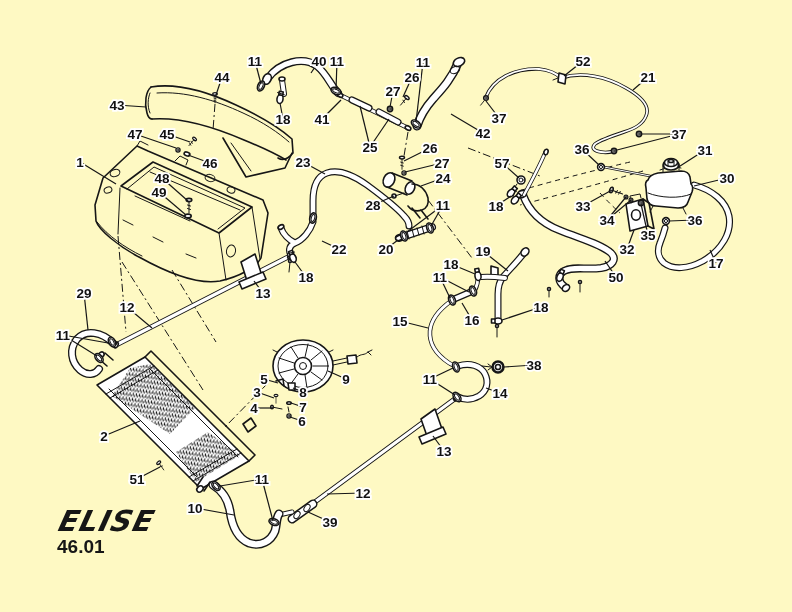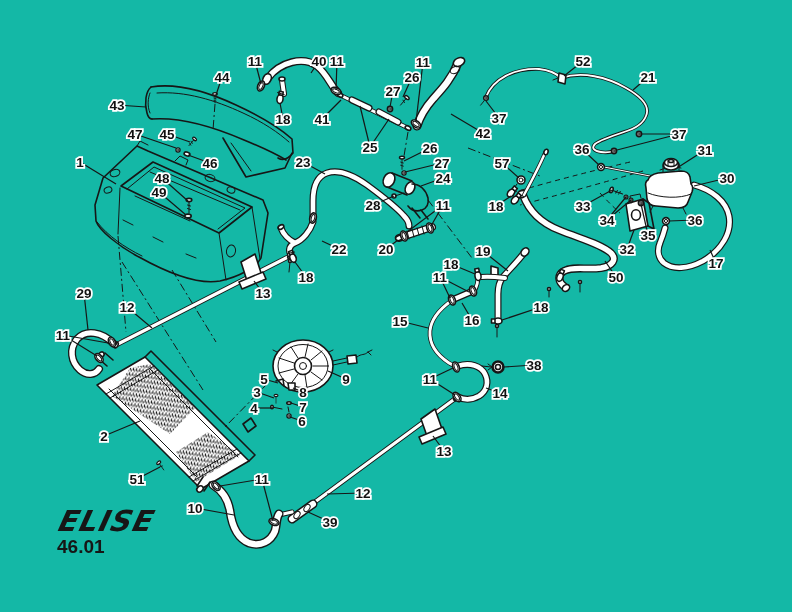--- a/index.html
+++ b/index.html
@@ -1,17 +1,17 @@
 <!DOCTYPE html>
 <html><head>
 <meta charset="utf-8">
 <title>Parts Diagram</title>
 <style>
   html,body{margin:0;padding:0;background:#fff;}
-  .stage{position:relative;width:792px;height:612px;background:#14b8a6;overflow:hidden;
+  .stage{position:relative;width:792px;height:612px;background:#fef9c3;overflow:hidden;
          font-family:"Liberation Sans",sans-serif;}
   svg{position:absolute;inset:0;}
   .ol{fill:none;stroke:#161616;stroke-width:1.6;stroke-linecap:round;stroke-linejoin:round;}
   .olw{fill:#fff;stroke:#161616;stroke-width:1.6;stroke-linejoin:round;}
   .th{fill:none;stroke:#161616;stroke-width:1;stroke-linecap:round;}
   .to{fill:none;stroke:#161616;stroke-linecap:round;stroke-linejoin:round;}
   .ti{fill:none;stroke:#ffffff;stroke-linecap:round;stroke-linejoin:round;}
   .dd{fill:none;stroke:#161616;stroke-width:1;stroke-dasharray:8 3 2 3;}
   .dsh{fill:none;stroke:#161616;stroke-width:1;stroke-dasharray:5 4;}
   .leader{stroke:#161616;stroke-width:1.2;}

